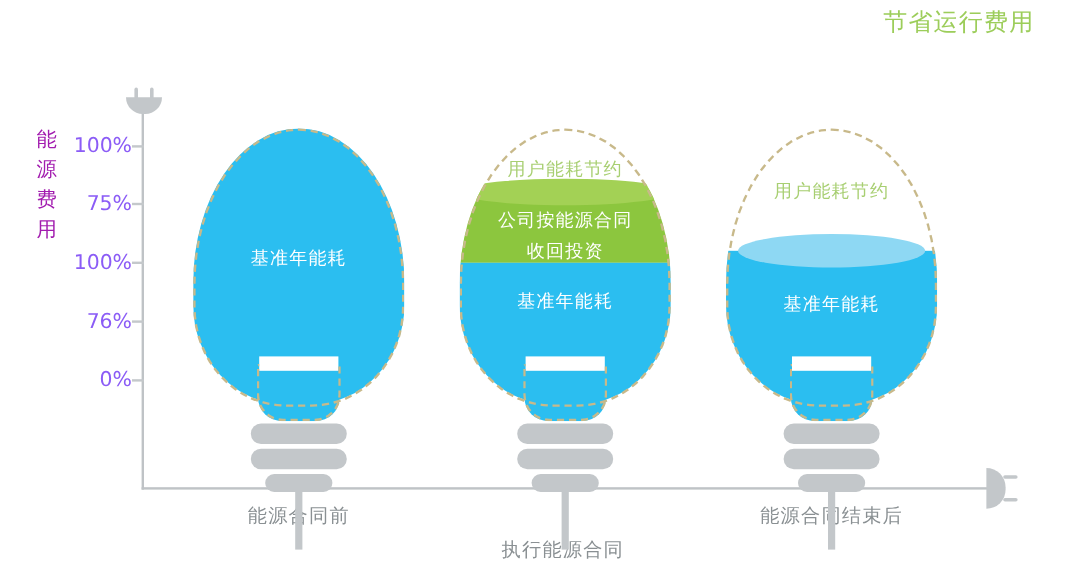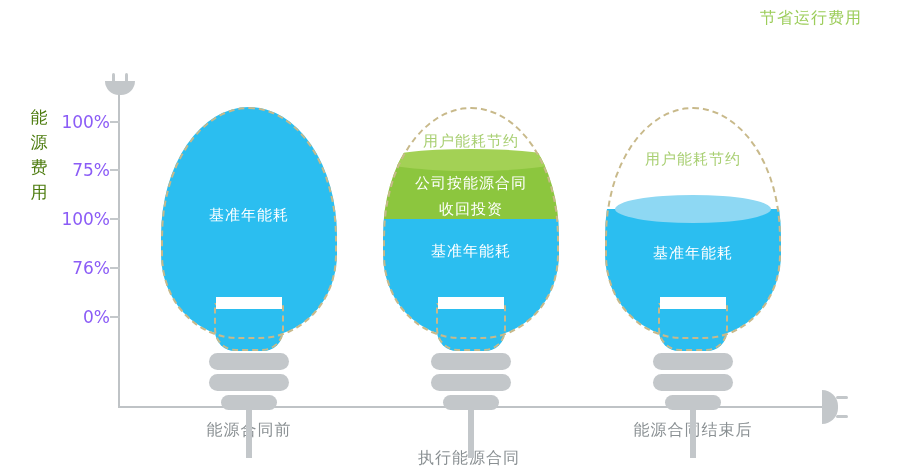--- a/index.html
+++ b/index.html
@@ -5,36 +5,36 @@
   html,body{margin:0;padding:0;}
   body{
     width:900px;height:473px;background:#ffffff;position:relative;overflow:hidden;
     font-family:"Liberation Sans","DejaVu Sans",sans-serif;
   }
   .stage{position:absolute;left:0;top:0;width:900px;height:473px;}
 
   
   .headline{position:absolute;right:38px;top:6px;text-align:left;}
   .headline .sub{
-    font-size:16px;color:#9ccd5a;letter-spacing:1px;line-height:24px;
+    font-size:20px;color:#9ccd5a;letter-spacing:1px;line-height:24px;
     font-family:"DejaVu Sans","Liberation Sans",sans-serif;
   }
   .headline .big{
     font-size:56px;font-weight:bold;color:#8cc63e;line-height:56px;
     letter-spacing:-1px;margin-top:2px;
     font-family:"DejaVu Sans","Liberation Sans",sans-serif;
   }
 
   
   .yaxis-line{position:absolute;left:118px;top:86px;width:2px;height:322px;background:#bfc3c6;}
   .xaxis-line{position:absolute;left:118px;top:406px;width:712px;height:2px;background:#bfc3c6;}
 
   .ylabel{
     position:absolute;left:26px;top:105px;width:26px;
-    font-size:17px;color:#4d7c0f;line-height:25px;text-align:center;
+    font-size:17px;color:#a21caf;line-height:25px;text-align:center;
     font-family:"DejaVu Sans","Liberation Sans",sans-serif;
   }
   .ytick{position:absolute;right:0;font-size:17px;color:#8b5cf6;
     font-family:"DejaVu Sans","Liberation Sans",sans-serif;white-space:nowrap;}
   .ytick-wrap{position:absolute;left:46px;width:64px;height:0;}
   .ytick-mark{position:absolute;left:110px;width:10px;height:2px;background:#c4c8cb;}
 
   .xtick{position:absolute;top:396px;width:2px;height:10px;background:#c4c8cb;}
   .xlabel{
     position:absolute;top:420px;width:200px;text-align:center;

